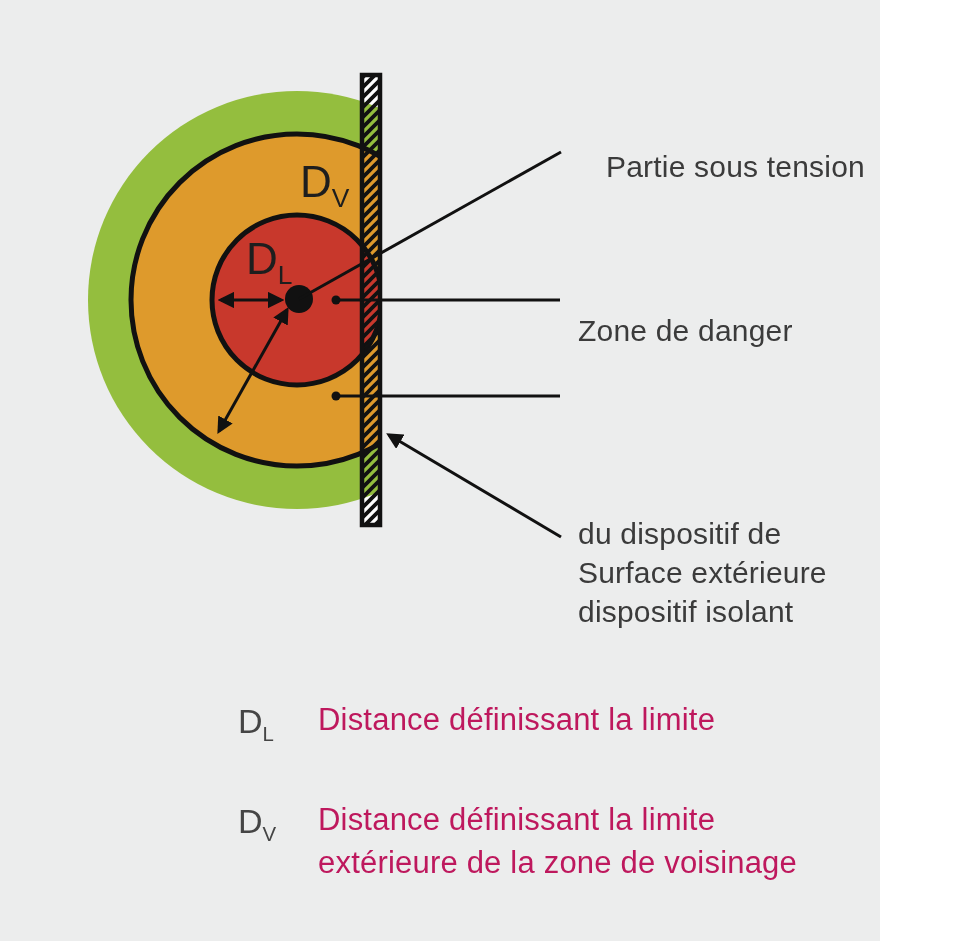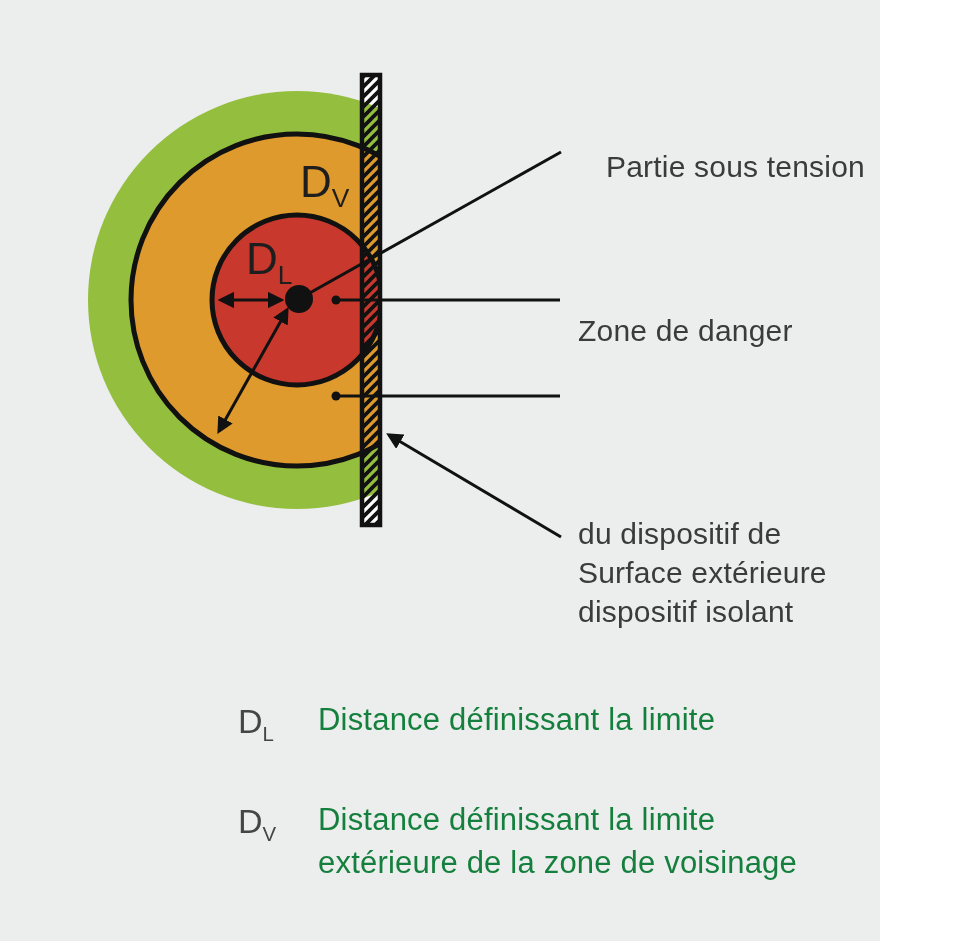--- a/index.html
+++ b/index.html
@@ -12,21 +12,21 @@
   }
   .diagram-svg{position:absolute;left:0;top:0;}
   .txt{
     position:absolute;
     color:#3B3B3B;
     font-weight:300;
     letter-spacing:.2px;
     white-space:nowrap;
   }
   .callout{font-size:30px;line-height:39px;}
-  .legend-text{font-size:31px;line-height:43px;color:#15803d;}
+  .legend-text{font-size:31px;line-height:43px;color:#be185d;}
   .dlabel{
     position:absolute;
     color:#1E1E1E;
     font-size:44px;
     font-weight:400;
     line-height:1;
   }
   .dlabel sub, .legend-sym sub{
     font-size:60%;
     line-height:0;

